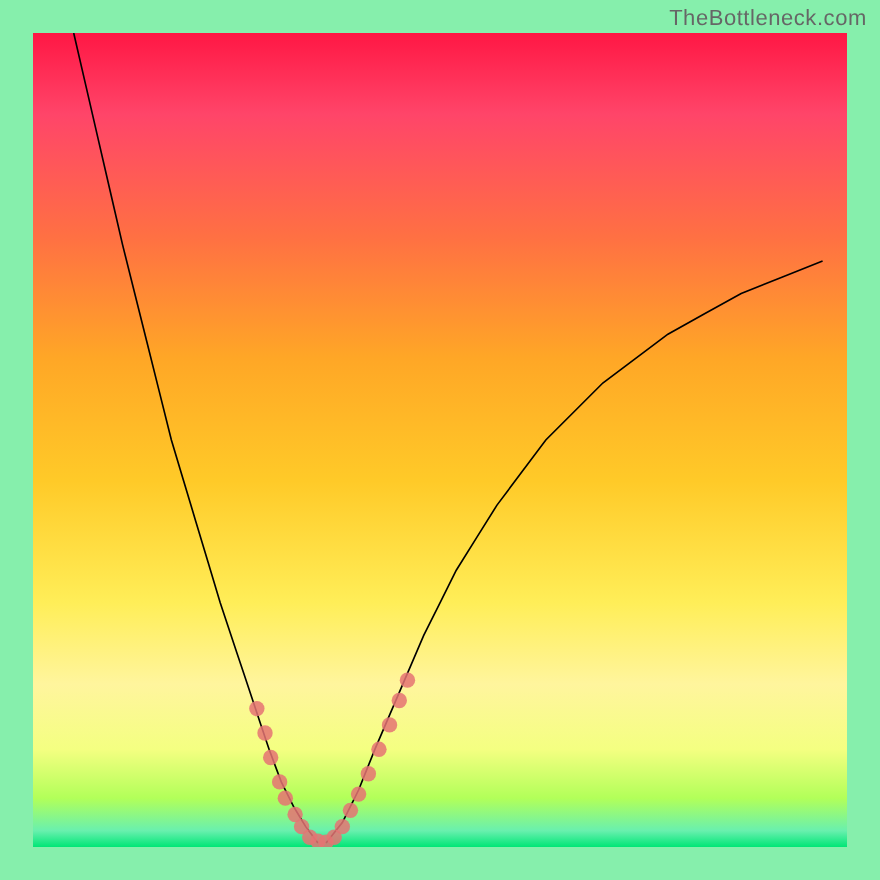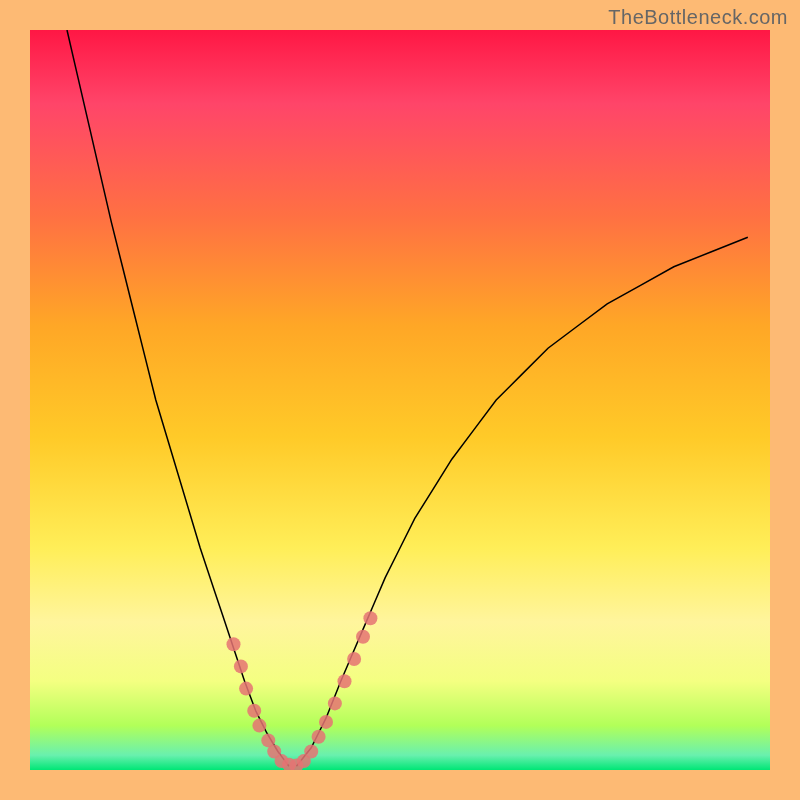--- a/index.html
+++ b/index.html
@@ -1,16 +1,16 @@
 <!DOCTYPE html>
 <html><head>
 <meta charset="utf-8">
 <style>
 body { margin: 0; padding: 0; background: #000; width: 800px; height: 800px; overflow: hidden; font-family: Arial, sans-serif; }
-.frame { position: relative; width: 800px; height: 800px; background: #fdba74; }
+.frame { position: relative; width: 800px; height: 800px; background: #86efac; }
 .plot-area { position: absolute; left: 30px; top: 30px; width: 740px; height: 740px; background: linear-gradient(to bottom, #ff1744 0%, #ff4569 10%, #ff7043 25%, #ffa726 40%, #ffca28 55%, #ffee58 70%, #fff59d 80%, #f4ff81 88%, #b2ff59 94%, #69f0ae 98%, #00e676 100%); }
 .watermark { position: absolute; top: 6px; right: 12px; color: #666; font-size: 20px; font-weight: 500; letter-spacing: 0.5px; }
 svg.curves { position: absolute; left: 0; top: 0; width: 740px; height: 740px; }
 .curve-line { fill: none; stroke: #000; stroke-width: 1.5; }
 .marker { fill: #e57373; opacity: 0.85; }
 </style>
 </head>
 <body>
 
 <div class="frame">

